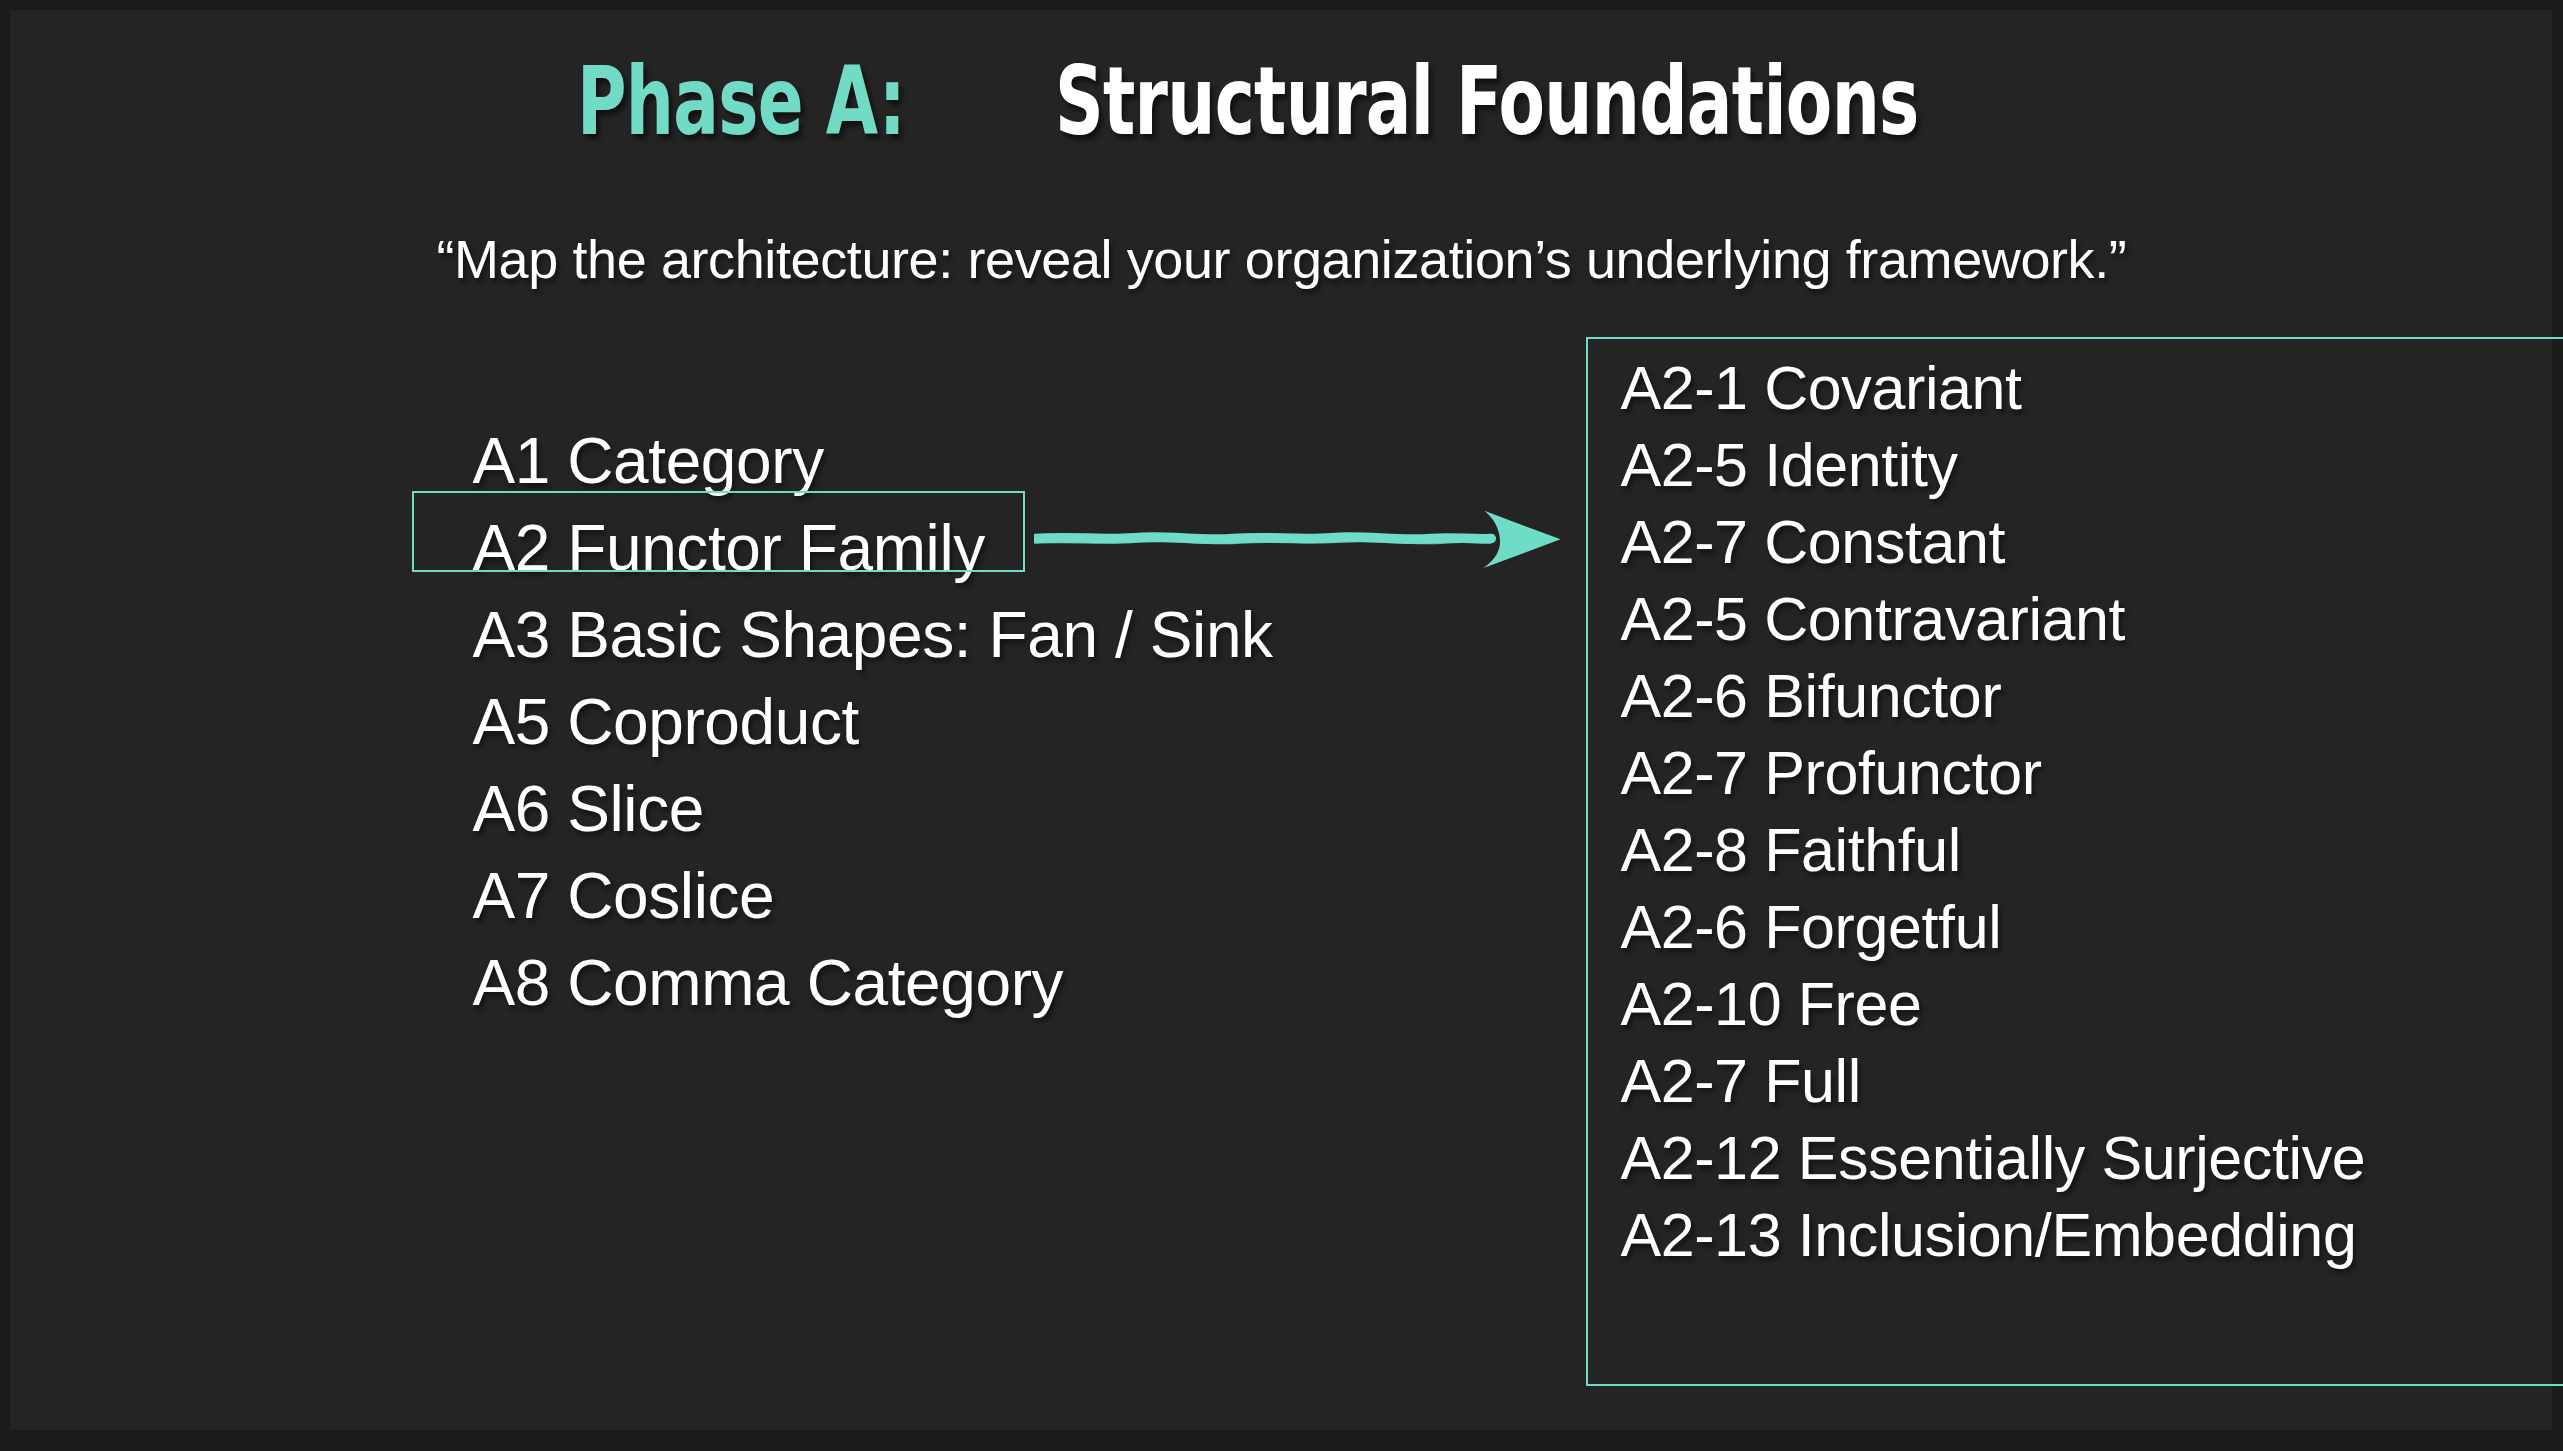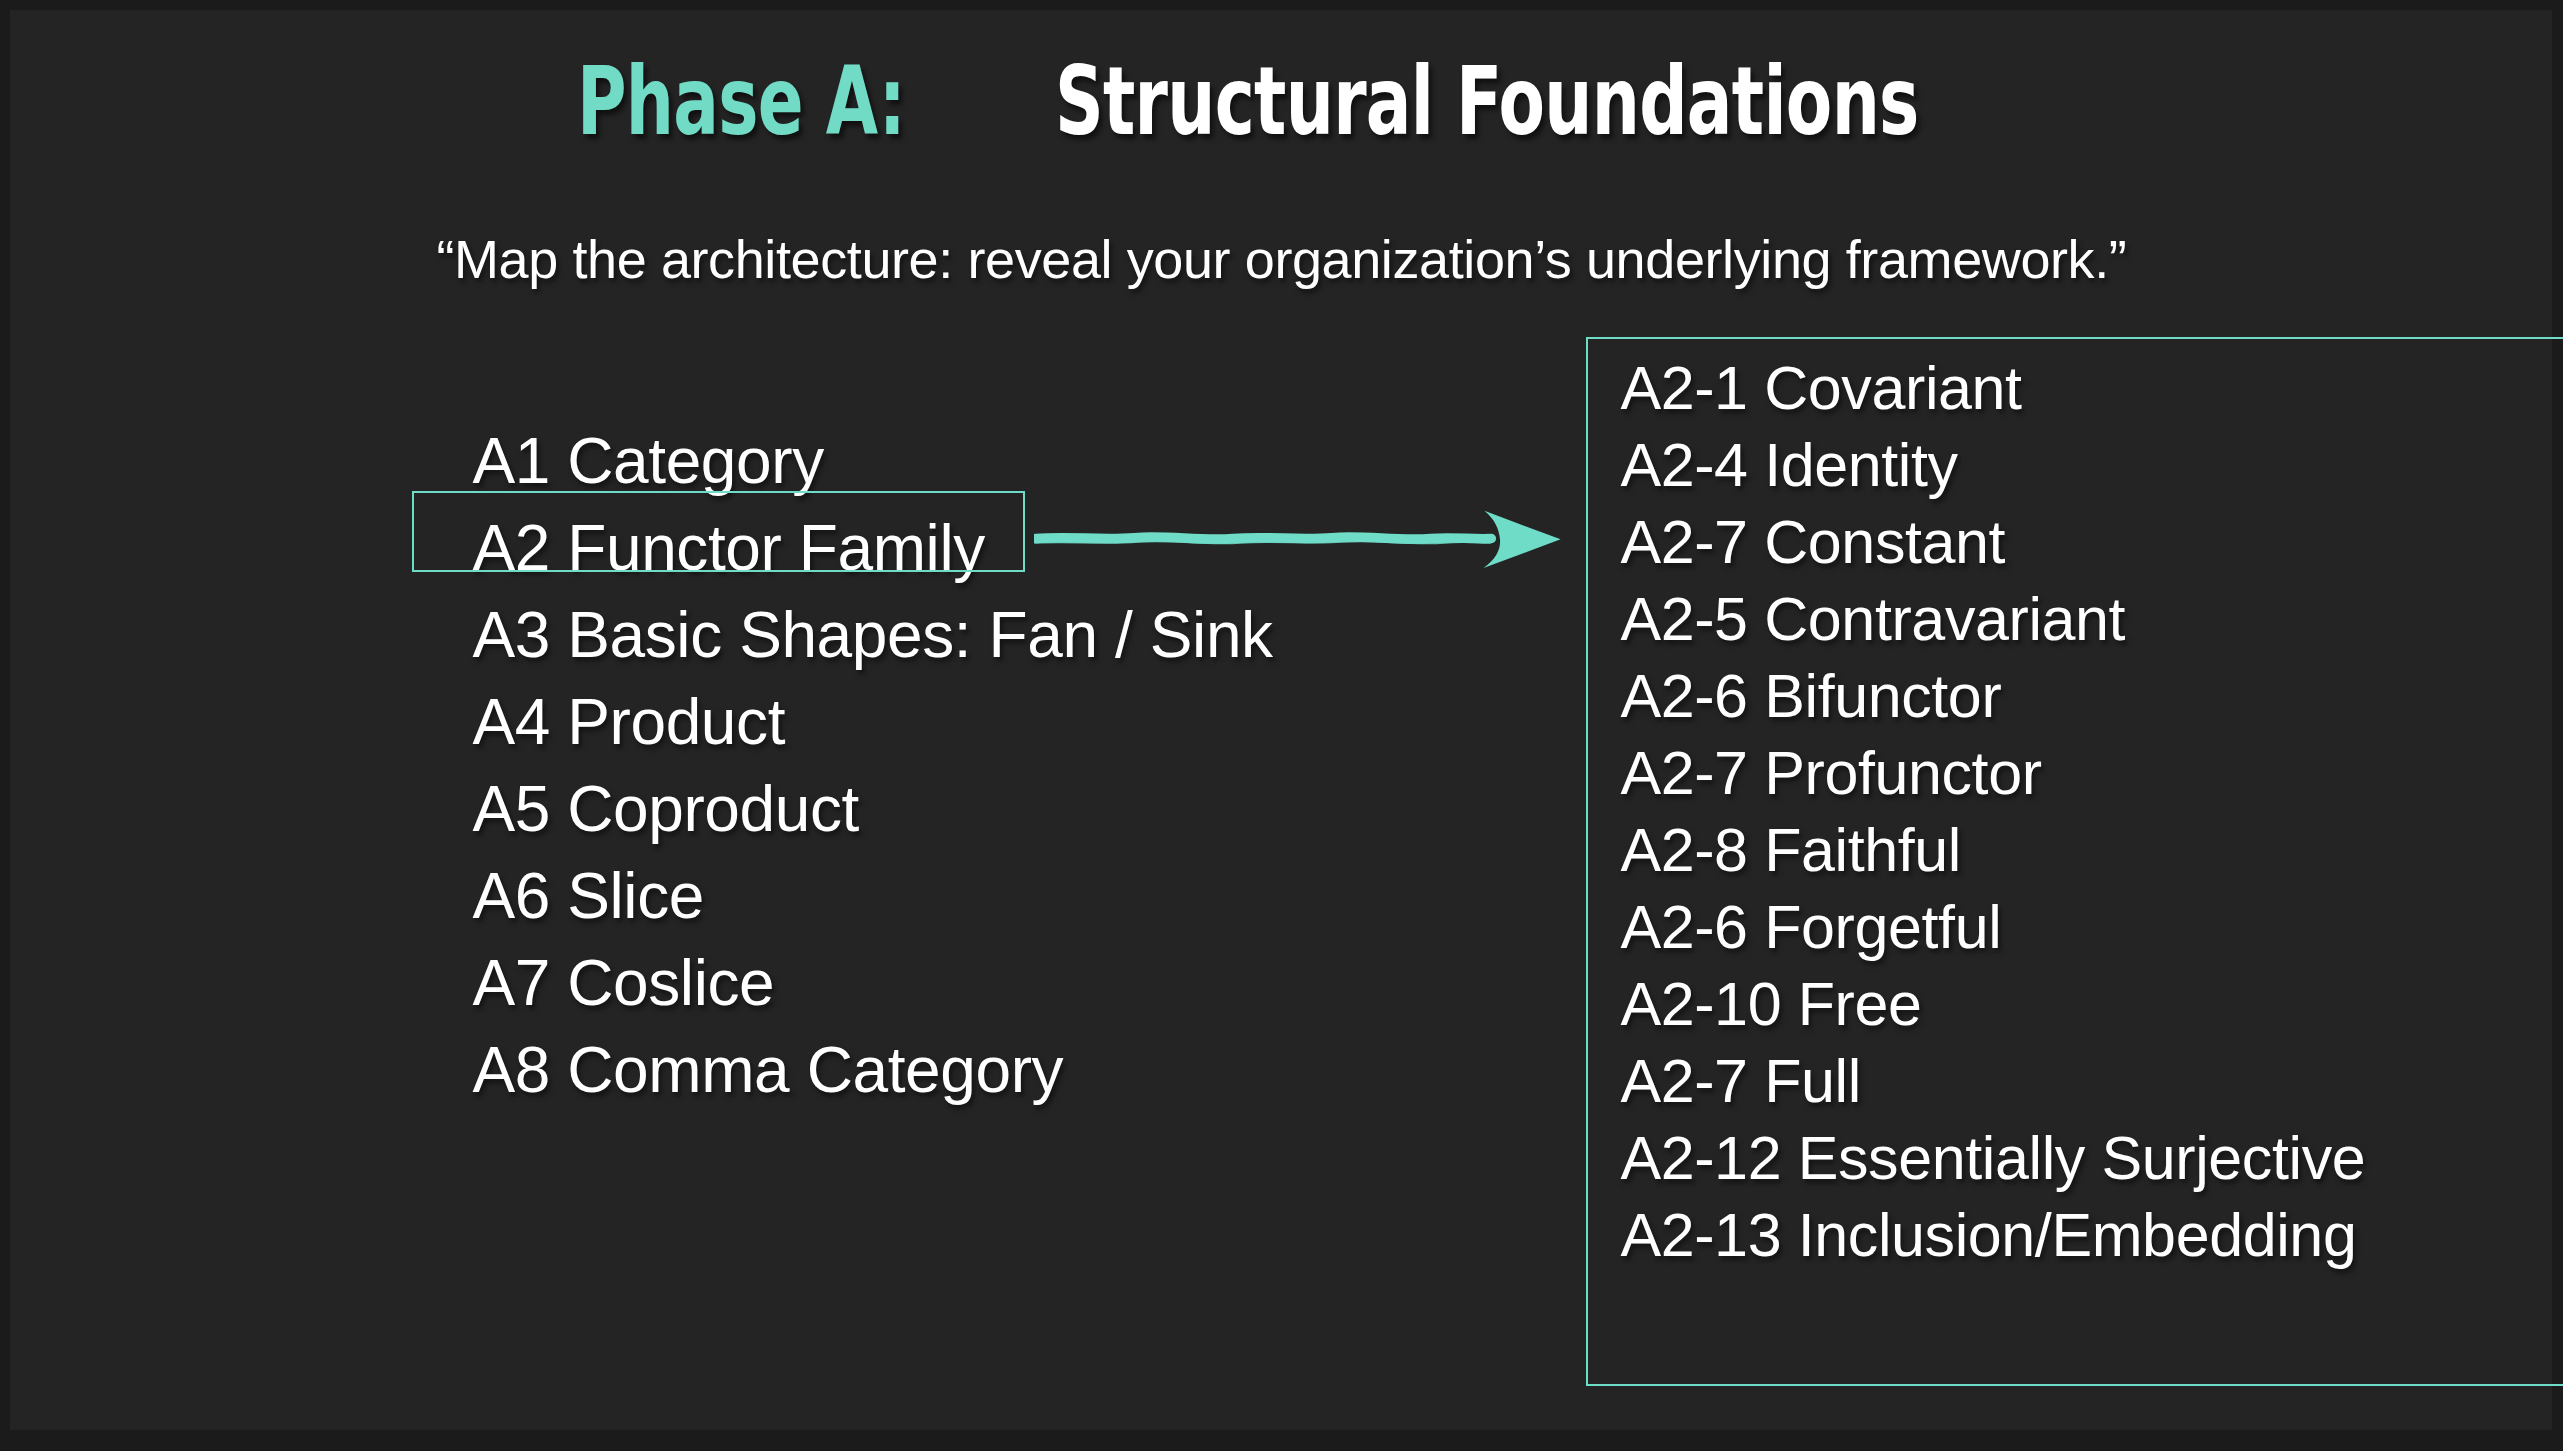--- a/index.html
+++ b/index.html
@@ -141,41 +141,40 @@
     <div id="subtitle">“Map the architecture: reveal your organization’s underlying framework.”</div>
 
     <div id="title-block">
       <span class="title-text" id="title-accent">Phase A:</span><span class="title-text" id="title-main"> Structural Foundations</span>
     </div>
 
     <div id="left-list">
       <div class="left-item">A1 Category</div>
       <div class="left-item">A2 Functor Family</div>
       <div class="left-item">A3 Basic Shapes: Fan / Sink</div>
-      <div class="left-item">A4 Product</div>
       <div class="left-item">A5 Coproduct</div>
       <div class="left-item">A6 Slice</div>
       <div class="left-item">A7 Coslice</div>
       <div class="left-item">A8 Comma Category</div>
     </div>
 
     <div id="highlight-box"></div>
 
     <svg id="connector-arrow" viewBox="0 0 620 84">
       <path d="M2,42 C40,39 78,44 116,41 C154,38 192,45 230,42 C268,39 306,44 344,41
                C382,38 420,45 458,42 C482,40 506,43 528,42" stroke="#6FDCC8" stroke-width="11" fill="none" stroke-linecap="round"></path>
       <path d="M2,45 C42,43 80,47 120,44 C160,41 198,48 238,45 C278,42 316,47 356,44
                C396,41 434,48 474,45 C496,43 512,45 526,45" stroke="#6FDCC8" stroke-width="6" fill="none" stroke-linecap="round" opacity="0.85"></path>
       <path d="M520,10 L608,43 L519,76 C534,65 539,54 538,43 C537,31 532,20 520,10 Z" fill="#6FDCC8"></path>
     </svg>
 
     <div id="right-panel">
       <div id="right-list">
         <div class="right-item">A2-1 Covariant</div>
-        <div class="right-item">A2-4 Identity</div>
+        <div class="right-item">A2-5 Identity</div>
         <div class="right-item">A2-7 Constant</div>
         <div class="right-item">A2-5 Contravariant</div>
         <div class="right-item">A2-6 Bifunctor</div>
         <div class="right-item">A2-7 Profunctor</div>
         <div class="right-item">A2-8 Faithful</div>
         <div class="right-item">A2-6 Forgetful</div>
         <div class="right-item">A2-10 Free</div>
         <div class="right-item">A2-7 Full</div>
         <div class="right-item">A2-12 Essentially Surjective</div>
         <div class="right-item">A2-13 Inclusion/Embedding</div>

